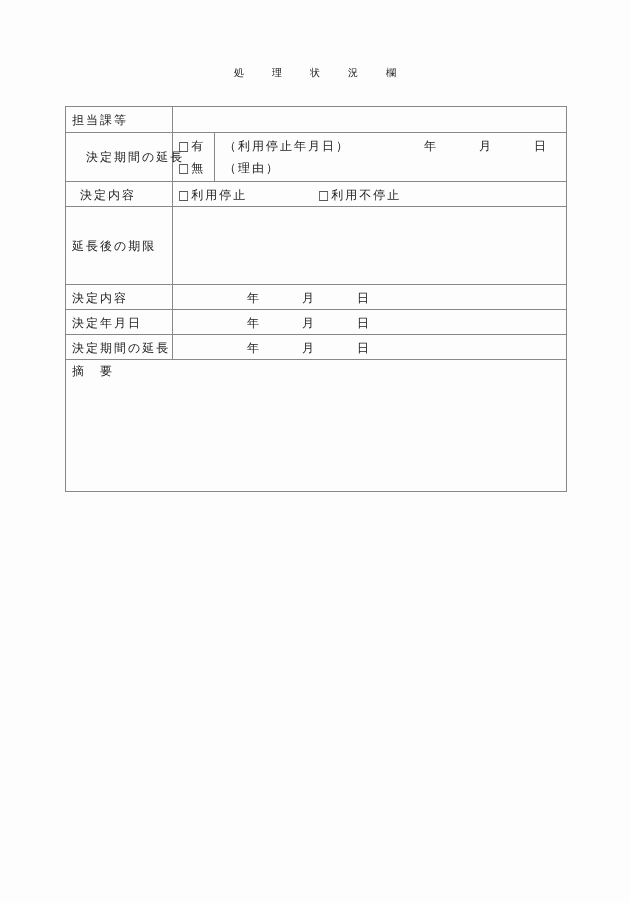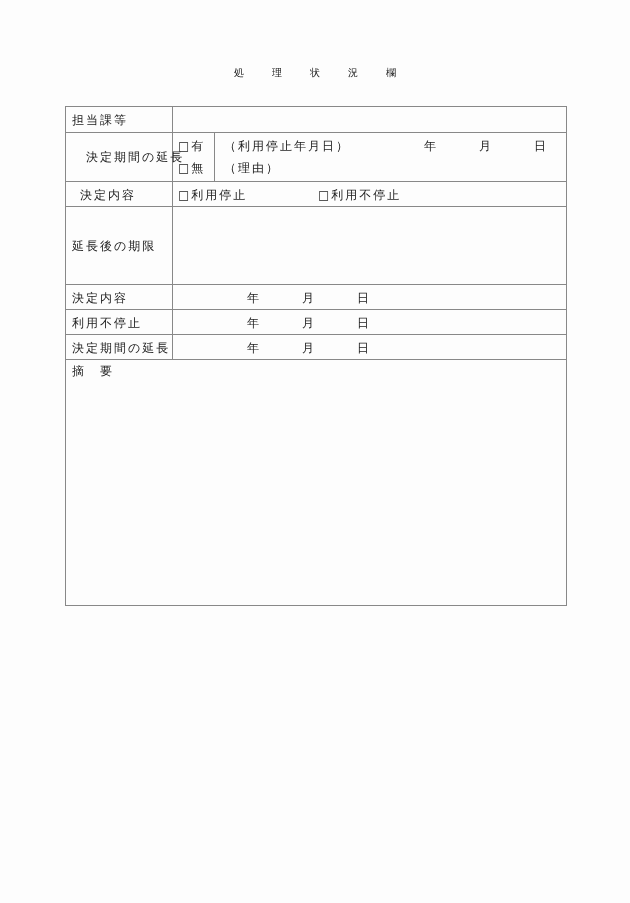--- a/index.html
+++ b/index.html
@@ -7,21 +7,21 @@
       width: 630px; height: 903px; background: #fdfdfd;
       font-family: "DejaVu Serif", "Liberation Serif", serif;
       color: #222; position: relative; overflow: hidden;
     }
     .title {
       position: absolute; top: 66px; left: 0; width: 630px;
       text-align: center; font-size: 10px; letter-spacing: 0;
     }
     .title span { display: inline-block; margin: 0 14px; }
     .frame {
-      position: absolute; left: 65px; top: 106px; width: 502px; height: 500px;
+      position: absolute; left: 65px; top: 106px; width: 502px; height: 386px;
       border: 1px solid #888; box-sizing: border-box;
     }
     .hl { position: absolute; left: 0; right: 0; height: 0; border-top: 1px solid #888; }
     .vl { position: absolute; width: 0; border-left: 1px solid #888; }
     .t { position: absolute; font-size: 12px; white-space: nowrap; letter-spacing: 2px; line-height: 14px; }
   </style>
 </head>
 <body>
 
 <div class="title">
@@ -58,21 +58,21 @@
   <div class="t" style="left:252px; top:81px">□利用不停止</div>
 
   <div class="t" style="left:6px; top:132px">延長後の期限</div>
   <div style="position:absolute; left:107px; top:100px; width:393px; height:77px"></div>
 
   <div class="t" style="left:6px; top:184px">決定内容</div>
   <div class="t" style="left:181px; top:184px">年</div>
   <div class="t" style="left:236px; top:184px">月</div>
   <div class="t" style="left:291px; top:184px">日</div>
 
-  <div class="t" style="left:6px; top:209px">利用不停止</div>
+  <div class="t" style="left:6px; top:209px">決定年月日</div>
   <div class="t" style="left:181px; top:209px">年</div>
   <div class="t" style="left:236px; top:209px">月</div>
   <div class="t" style="left:291px; top:209px">日</div>
 
   <div class="t" style="left:6px; top:234px">決定期間の延長</div>
   <div class="t" style="left:181px; top:234px">年</div>
   <div class="t" style="left:236px; top:234px">月</div>
   <div class="t" style="left:291px; top:234px">日</div>
 
   <div class="t" style="left:6px; top:257px">摘　要</div>

